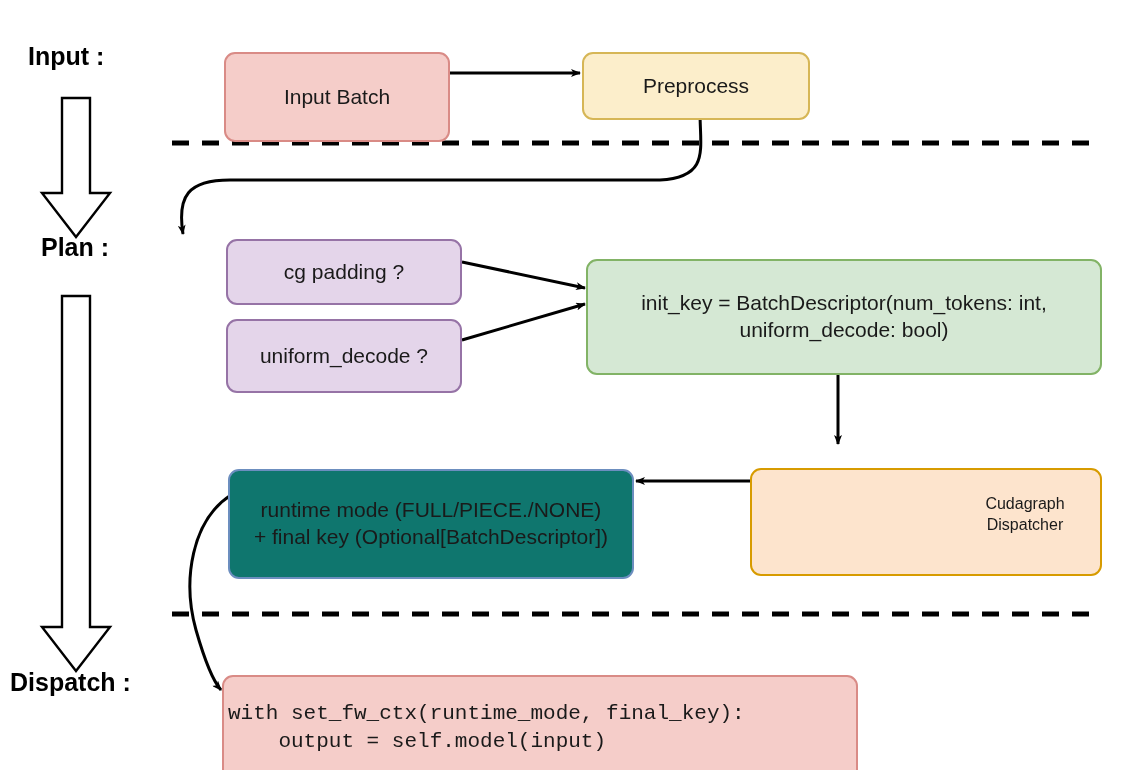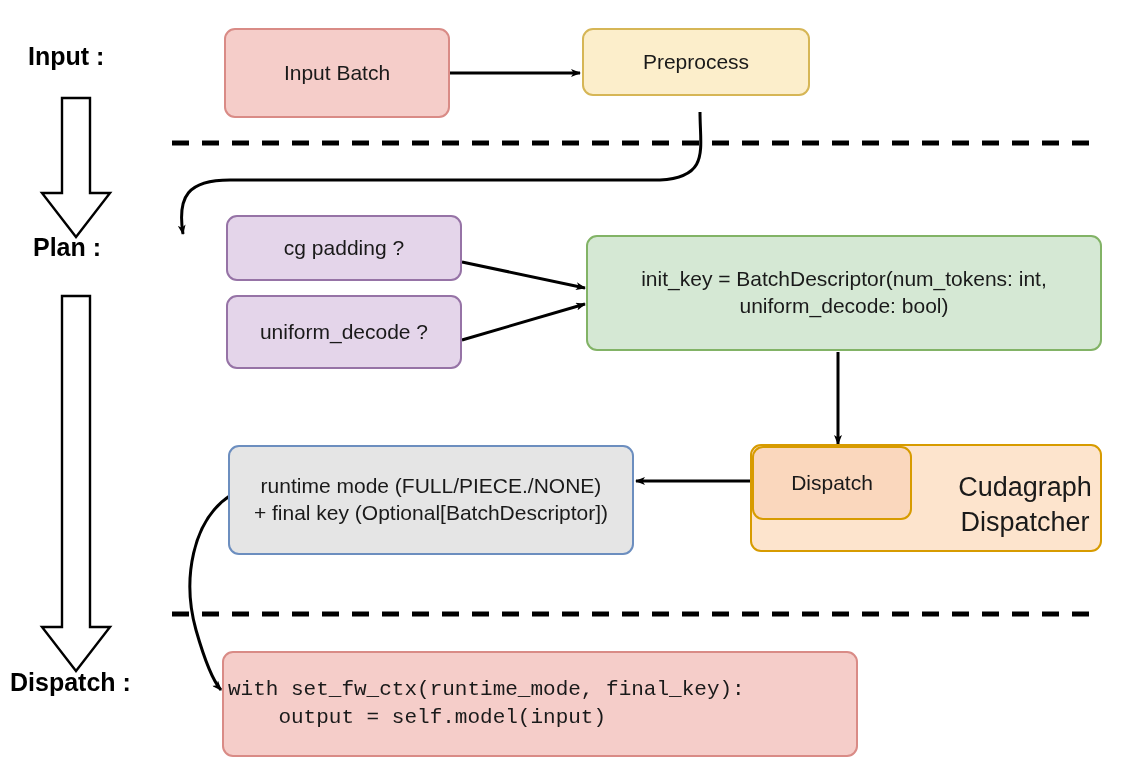--- a/index.html
+++ b/index.html
@@ -33,43 +33,44 @@
     border-style: solid;
     display: flex;
     align-items: center;
     justify-content: center;
     text-align: center;
     font-family: "Liberation Sans", sans-serif;
     font-size: 21px;
     color: #1a1a1a;
     line-height: 1.28;
     padding: 2px 8px;
+    margin-top: 24px;
   }
   .node.code {
     font-family: "Liberation Mono", monospace;
     font-size: 21px;
     justify-content: flex-start;
     text-align: left;
     white-space: pre;
     line-height: 1.35;
     padding-left: 4px;
   }
   .n-input-batch { background: #f5cdc9; border-color: #d98b86; }
   .n-preprocess  { background: #fceecb; border-color: #d6b656; }
   .n-cg-padding,
   .n-uniform-decode { background: #e4d5ea; border-color: #9673a6; }
   .n-init-key    { background: #d5e8d4; border-color: #82b366; }
   .n-dispatcher  { background: #fde4cd; border-color: #d79b00; }
   .n-dispatch    { background: #fad7bd; border-color: #d79b00; }
-  .n-runtime     { background: #e5e5e5; border-color: #6c8ebf; }
+  .n-runtime     { background: #0f766e; border-color: #6c8ebf; }
   .n-exec-code   { background: #f5cdc9; border-color: #d98b86; }
   .dispatcher-label {
     position: absolute;
     font-family: "Liberation Sans", sans-serif;
-    font-size: 27px;
+    font-size: 16px;
     color: #1a1a1a;
     text-align: center;
     line-height: 1.3;
     white-space: pre-line;
   }
   svg.overlay {
     position: absolute;
     left: 0; top: 0;
     width: 1142px;
     height: 770px;
@@ -105,40 +106,39 @@
     <path d="M462,340 L585,304" fill="none" stroke="#000000" stroke-width="3" marker-end="url(#ah)"></path>
 
     <path d="M838,352 L838,444" fill="none" stroke="#000000" stroke-width="3" marker-end="url(#ah)"></path>
 
     <path d="M753,481 L636,481" fill="none" stroke="#000000" stroke-width="3" marker-end="url(#ah)"></path>
 
     <path d="M231,495 C192,520 182,580 196,630 C206,665 213,681 221,690" fill="none" stroke="#000000" stroke-width="3" marker-end="url(#ah)"></path>
   </svg>
 
   <div class="stage-label" style="left:28px; top:42px;">Input :</div>
-  <div class="stage-label" style="left:33px; top:233px;">Plan :</div>
+  <div class="stage-label" style="left:41px; top:233px;">Plan :</div>
   <div class="stage-label" style="left:10px; top:668px;">Dispatch :</div>
 
   <div class="node n-input-batch" style="left:224px; top:28px; width:226px; height:90px;">Input Batch</div>
 
   <div class="node n-preprocess" style="left:582px; top:28px; width:228px; height:68px;">Preprocess</div>
 
   <div class="node n-cg-padding" style="left:226px; top:215px; width:236px; height:66px;">cg padding ?</div>
 
   <div class="node n-init-key" style="left:586px; top:235px; width:516px; height:116px; white-space:pre-line;">init_key = BatchDescriptor(num_tokens: int,
 uniform_decode: bool)</div>
 
   <div class="node n-uniform-decode" style="left:226px; top:295px; width:236px; height:74px;">uniform_decode ?</div>
 
   <div class="node n-dispatcher" style="left:750px; top:444px; width:352px; height:108px; display:block; padding:0;">
     <div class="dispatcher-label" style="left:198px; top:24px; width:150px;">Cudagraph
 Dispatcher</div>
   </div>
 
-  <div class="node n-dispatch" style="left:752px; top:446px; width:160px; height:74px;">Dispatch</div>
 
   <div class="node n-runtime" style="left:228px; top:445px; width:406px; height:110px; white-space:pre-line;">runtime mode (FULL/PIECE./NONE)
 + final key (Optional[BatchDescriptor])</div>
 
   <div class="node code n-exec-code" style="left:222px; top:651px; width:636px; height:106px;">with set_fw_ctx(runtime_mode, final_key):
     output = self.model(input)</div>
 
 </div>
 
 </body></html>

